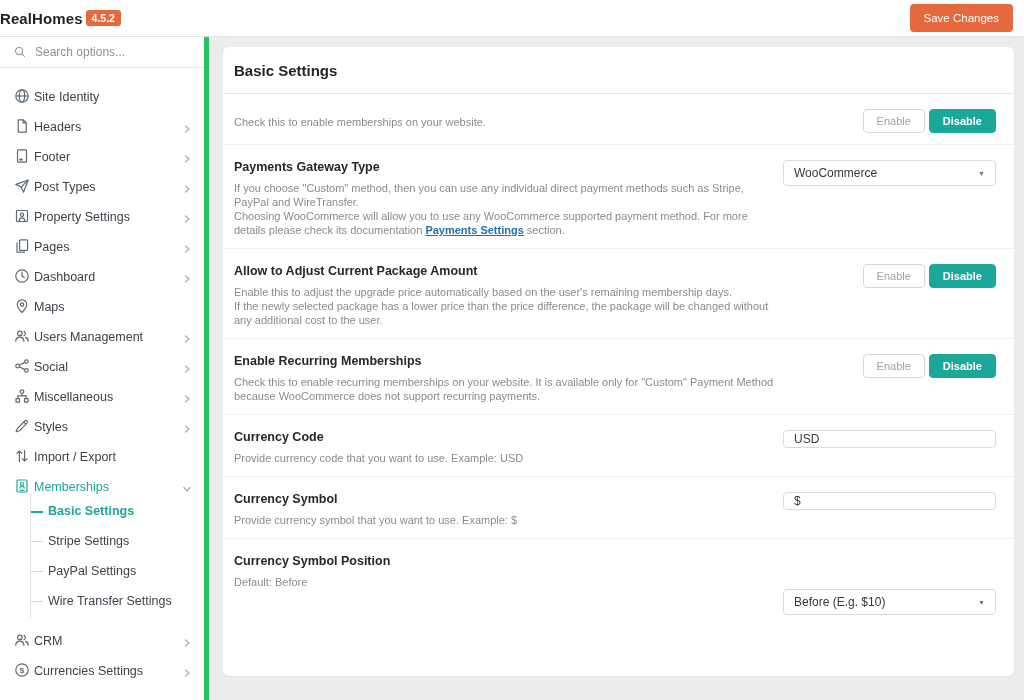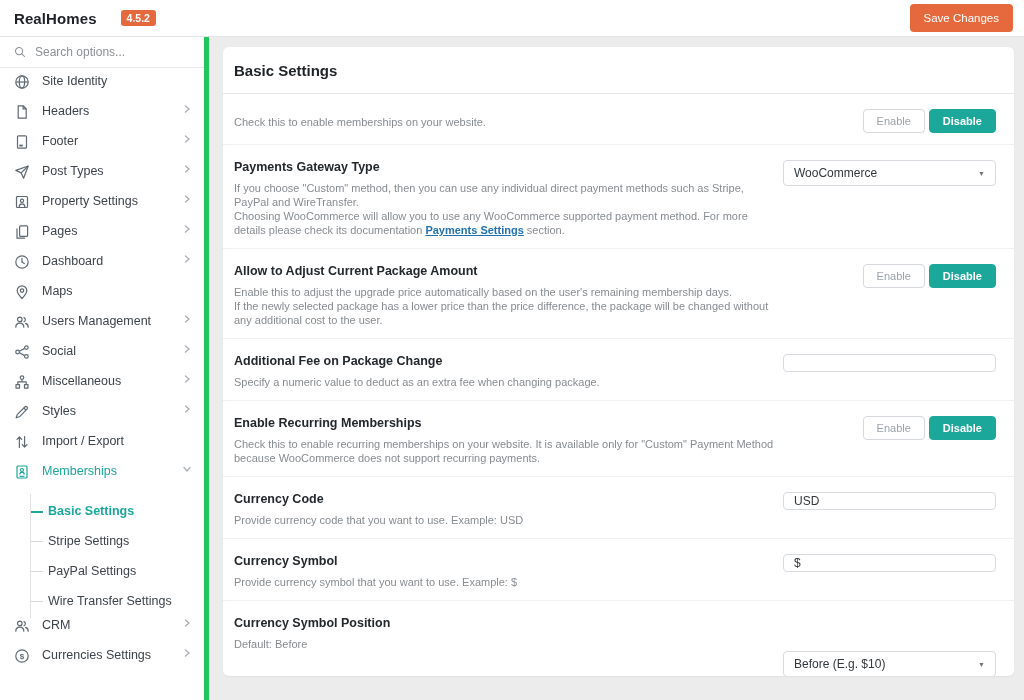--- a/index.html
+++ b/index.html
@@ -2,37 +2,37 @@
 <html><head>
 <meta charset="utf-8">
 <style>
   * { margin:0; padding:0; box-sizing:border-box; }
   html,body { width:1024px; height:700px; overflow:hidden; background:#ececec;
     font-family:"Liberation Sans", sans-serif; -webkit-font-smoothing:antialiased; }
 
   
   .topbar { position:absolute; left:0; top:0; width:1024px; height:37px; background:#fff;
     border-bottom:1px solid #e3e4e6; display:flex; align-items:center; z-index:3; }
-  .brand { display:flex; align-items:center; gap:24px; padding-left:14px; }
+  .brand { display:flex; align-items:center; gap:3px; padding-left:0; }
   .brand-name { font-size:15px; font-weight:bold; color:#1d2327; letter-spacing:.1px; }
   .version-badge { background:#e6693d; color:#fff; font-size:10.5px; font-weight:bold;
     padding:2px 6px 2px; border-radius:3px; }
   .save-btn { margin-left:auto; margin-right:11px; background:#e6693d; color:#fff; border:none;
     font-family:inherit; font-size:11.5px; padding:8px 14px; border-radius:4px; cursor:pointer; }
 
   
   .sidebar { position:absolute; left:0; top:37px; bottom:0; width:209px; background:#fff;
     border-right:5px solid #22c55e; z-index:2; }
   .search-row { height:31px; border-bottom:1px solid #e8e9eb; display:flex; align-items:center;
     gap:9px; padding:0 14px; }
   .search-row input { border:none; outline:none; flex:1; font-family:inherit; font-size:12px;
     color:#3c434a; background:transparent; }
   .search-row input::placeholder { color:#8c9196; }
   .nav { padding-top:6px; }
-  .nav-item { height:30px; display:flex; align-items:flex-start; gap:12px; padding:0 12px 0 14px;
+  .nav-item { height:30px; display:flex; align-items:flex-end; gap:4px; padding:0 12px 0 14px;
     cursor:pointer; color:#3c434a; }
   .nav-item .ico { width:16px; height:16px; color:#5f6a72; display:flex; flex:none; }
   .nav-item .lbl { font-size:12.5px; flex:1; white-space:nowrap; }
   .nav-item .chev { width:10px; height:10px; flex:none; }
   .nav-item.active { color:#1ca79b; }
   .nav-item.active .ico { color:#1ca79b; }
   .sub-list { margin-left:30px; border-left:1px solid #e1e4e6; padding:2px 0; }
   .sub-item { position:relative; height:30px; display:flex; align-items:center;
     padding-left:17px; font-size:12.5px; color:#3c434a; cursor:pointer; }
   .sub-item::before { content:""; position:absolute; left:0; top:50%; width:12px; height:1px;
@@ -358,29 +358,20 @@
           <span>Enable this to adjust the upgrade price automatically based on the user's remaining membership days.</span><br>
           <span>If the newly selected package has a lower price than the price difference, the package will be changed without any additional cost to the user.</span>
         </div>
       </div>
       <div class="row-right">
         <button class="btn btn-off">Enable</button>
         <button class="btn btn-on">Disable</button>
       </div>
     </div>
 
-    <div class="row">
-      <div class="row-left">
-        <div class="row-label">Additional Fee on Package Change</div>
-        <div class="row-desc">Specify a numeric value to deduct as an extra fee when changing package.</div>
-      </div>
-      <div class="row-right">
-        <input class="text-input" value="" style="">
-      </div>
-    </div>
 
     <div class="row">
       <div class="row-left">
         <div class="row-label">Enable Recurring Memberships</div>
         <div class="row-desc">Check this to enable recurring memberships on your website. It is available only for "Custom" Payment Method because WooCommerce does not support recurring payments.</div>
       </div>
       <div class="row-right">
         <button class="btn btn-off">Enable</button>
         <button class="btn btn-on">Disable</button>
       </div>

